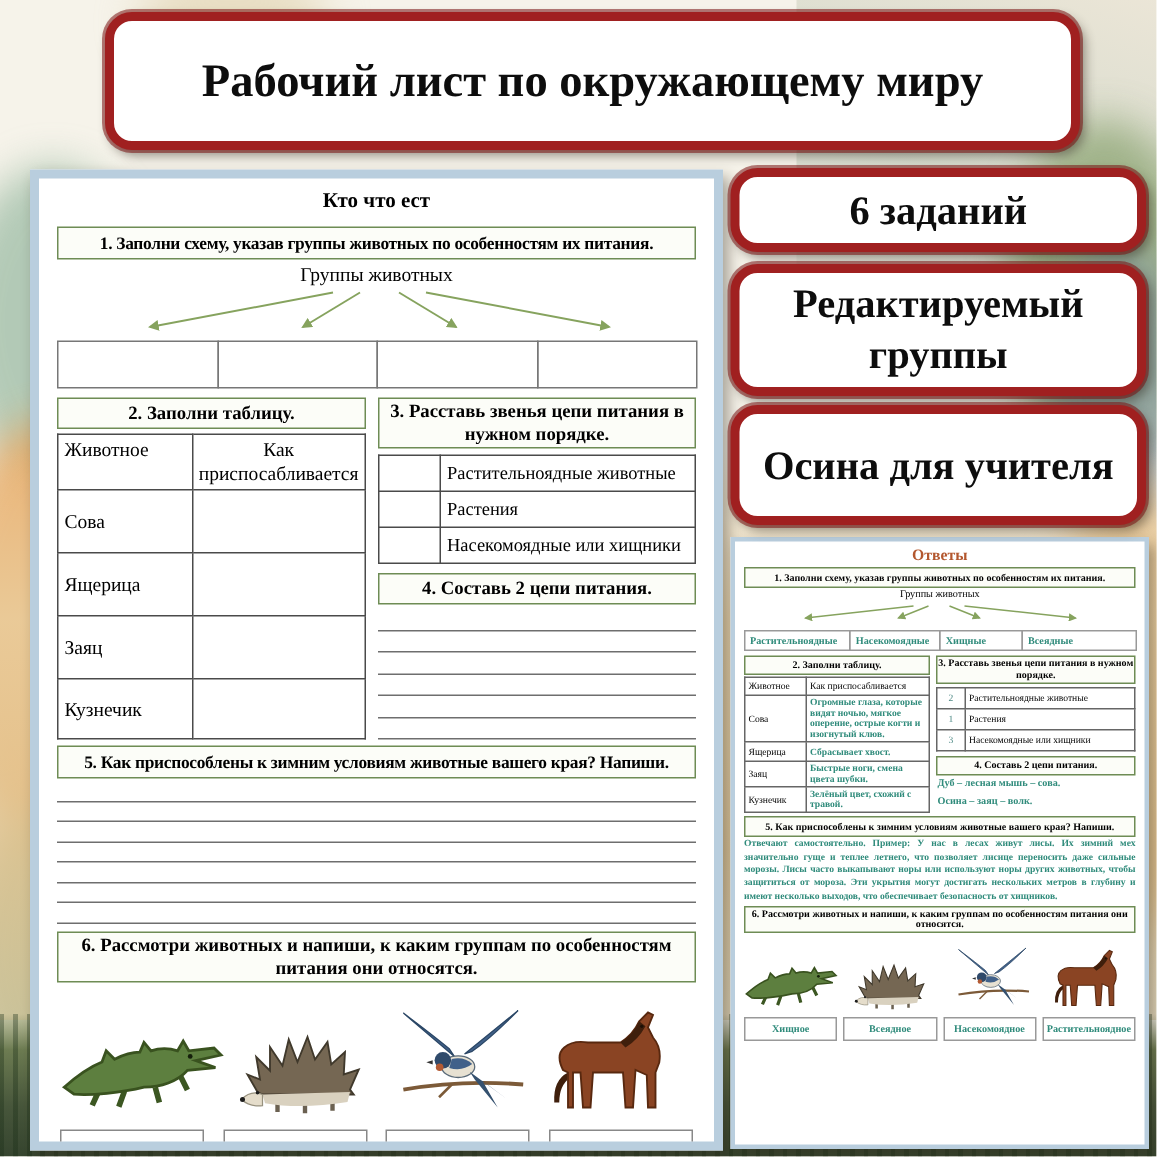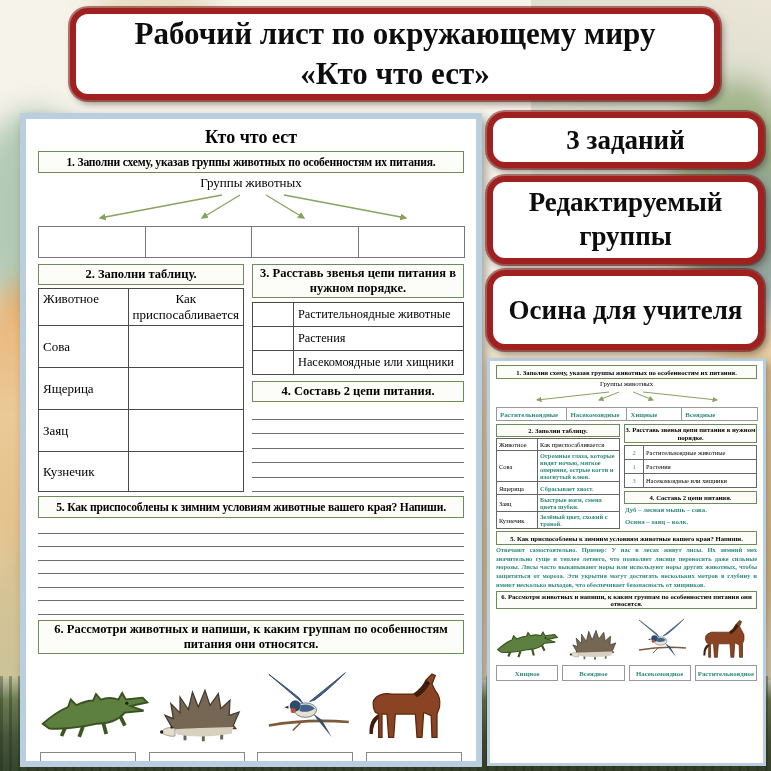--- a/index.html
+++ b/index.html
@@ -26,21 +26,21 @@
              text-align:center;font-weight:bold;color:#0d0d0d;z-index:3;}
   .banner{left:70px;top:8px;width:638px;height:80px;font-size:31px;line-height:1.3;}
   .badge1{left:487px;top:112px;width:265px;height:44px;font-size:27px;}
   .badge2{left:487px;top:176px;width:265px;height:76px;font-size:27px;line-height:1.25;}
   .badge3{left:487px;top:270px;width:265px;height:68px;font-size:27px;line-height:1.2;}
 
   
   .page{position:absolute;background:#fff;border:6px solid #b9cede;z-index:2;
         box-shadow:4px 5px 9px rgba(50,40,25,.4);overflow:hidden;}
   .ws{left:20px;top:113px;width:426px;height:626px;padding:8px 12px;}
-  .ws-title{text-align:center;font-weight:bold;font-size:18px;height:22px;}
+  .ws-title{text-align:center;font-weight:bold;font-size:14px;height:22px;}
   .task-hdr{border:1.5px solid #6e8c55;background:#fcfdf8;font-weight:bold;text-align:center;
             display:flex;align-items:center;justify-content:center;}
   .hdr-full{font-size:11.6px;height:20px;margin:2px 0 2px 0;letter-spacing:-0.2px;white-space:nowrap;}
   .diagram-label{text-align:center;font-size:13px;height:17px;}
   .scheme-boxes{display:grid;grid-template-columns:1fr 1fr 1fr 1fr;height:32px;margin-bottom:6px;}
   .scheme-boxes div{border:1.1px solid #777;margin-right:-1.1px;}
   .ws-cols{display:flex;gap:8px;margin-bottom:4px;}
   .col-l{width:206px;}
   .col-r{flex:1;}
   .hdr-col{font-size:12.5px;height:19px;margin-bottom:3px;}
@@ -134,25 +134,24 @@
   <div class="blob" style="left:90px;top:-20px;width:130px;height:70px;background:#d9c79a;opacity:.5;"></div>
   <div class="blob" style="right:-30px;top:80px;width:130px;height:230px;background:#86a06b;opacity:.7;"></div>
   <div class="blob" style="right:-20px;top:160px;width:90px;height:190px;background:#7c8fa3;opacity:.55;"></div>
   <div class="blob" style="right:-35px;top:320px;width:110px;height:300px;background:#e0b070;opacity:.65;"></div>
   <div class="meadow"></div>
   <div class="grass"></div>
 </div>
 
 <div class="red-frame banner">
   <div>Рабочий лист по окружающему миру</div>
-  <div>«Кто что ест»</div>
 </div>
 
 <div class="red-frame badge1">
-  <div>3 заданий</div>
+  <div>6 заданий</div>
 </div>
 <div class="red-frame badge2">
   <div>Редактируемый группы</div>
 </div>
 <div class="red-frame badge3">
   <div>Осина для учителя</div>
 </div>
 
 <div class="page ws">
   <div class="ws-title">Кто что ест</div>
@@ -261,20 +260,21 @@
   </div>
   <div class="abox-row">
     <div class="abox"></div>
     <div class="abox"></div>
     <div class="abox"></div>
     <div class="abox"></div>
   </div>
 </div>
 
 <div class="page ans">
+  <div class="ans-title">Ответы</div>
 
   <div class="m-hdr m-hdr-full">1. Заполни схему, указав группы животных по особенностям их питания.</div>
   <div class="m-diagram-label">Группы животных</div>
 
   <svg width="100%" height="13" viewBox="0 0 247 13">
     <path d="M106,2 L34,10" stroke="#86a35e" stroke-width="1" fill="none" marker-end="url(#arr)"></path>
     <path d="M116,2 L96,10" stroke="#86a35e" stroke-width="1" fill="none" marker-end="url(#arr)"></path>
     <path d="M130,2 L150,10" stroke="#86a35e" stroke-width="1" fill="none" marker-end="url(#arr)"></path>
     <path d="M140,2 L214,10" stroke="#86a35e" stroke-width="1" fill="none" marker-end="url(#arr)"></path>
   </svg>

